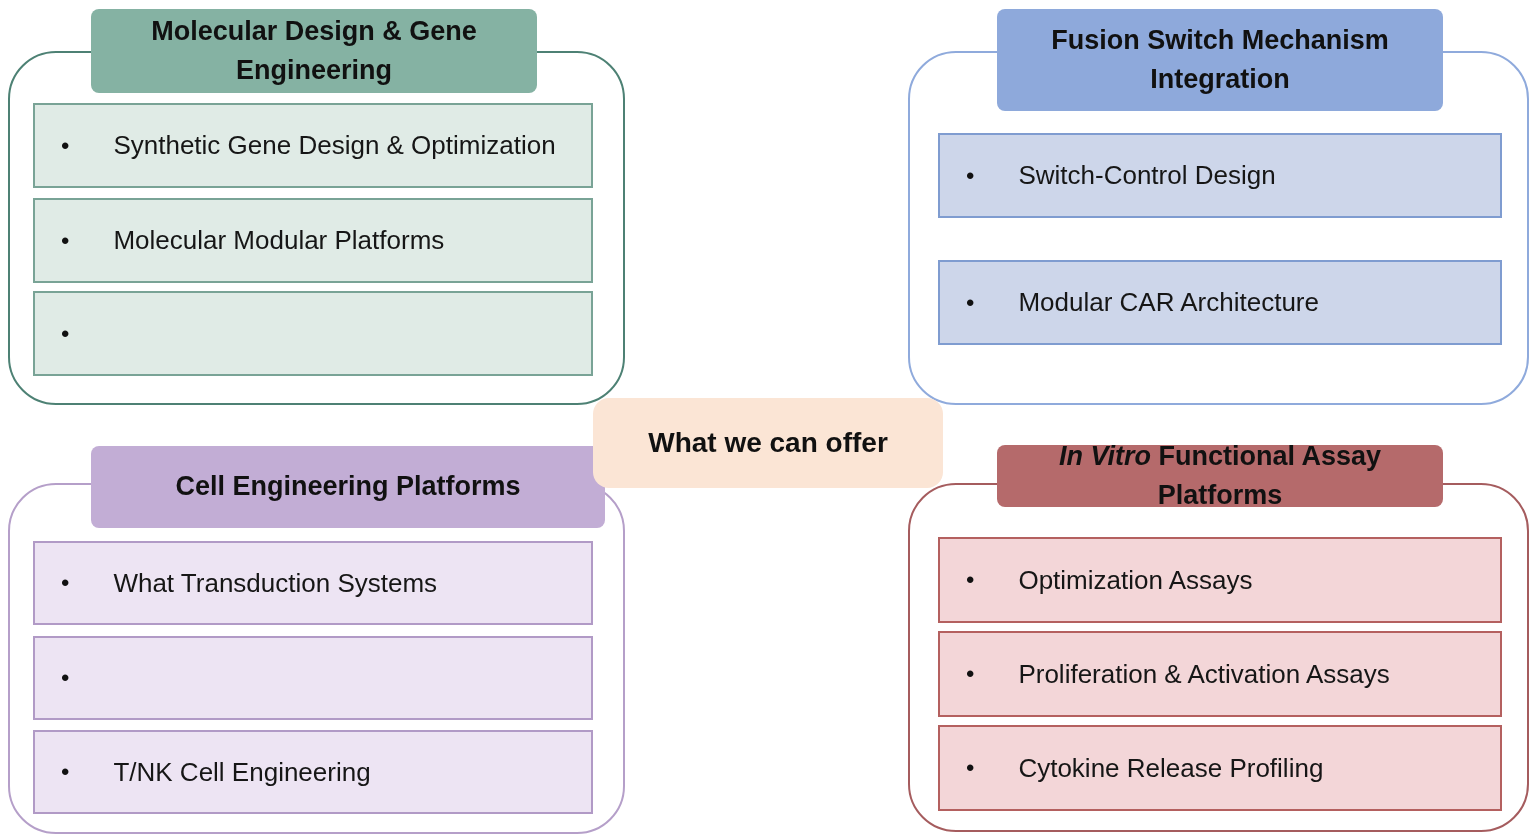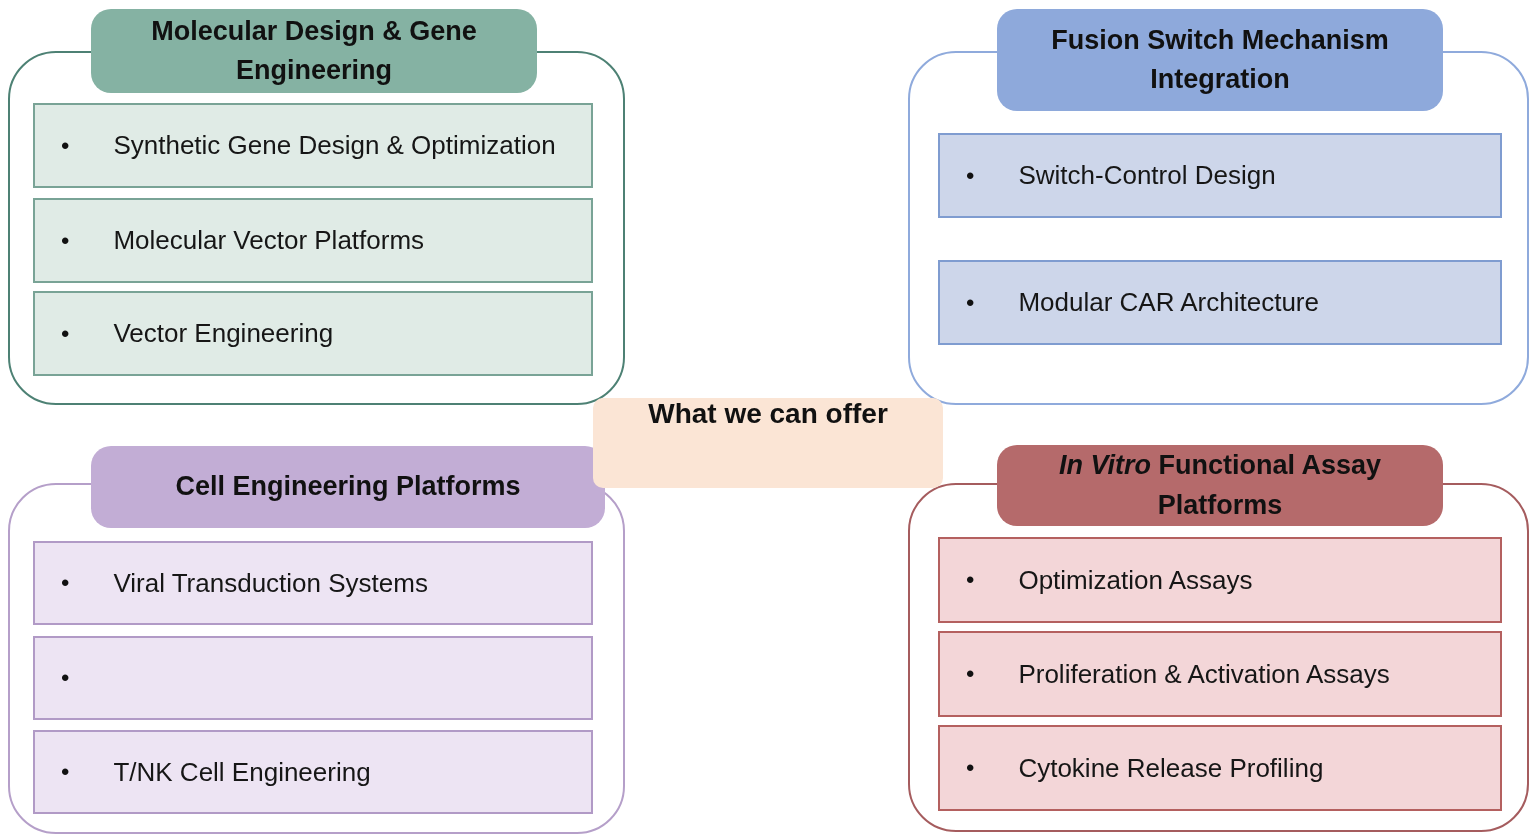--- a/index.html
+++ b/index.html
@@ -14,21 +14,21 @@
     overflow: hidden;
   }
 
   .panel {
     position: absolute;
     background: #ffffff;
     border-radius: 48px;
   }
   .header {
     position: absolute;
-    border-radius: 20px;
+    border-radius: 8px;
     display: flex;
     align-items: center;
     justify-content: center;
     text-align: center;
     font-weight: 700;
     font-size: 27px;
     line-height: 1.45;
     padding: 2px 30px;
     color: #111111;
   }
@@ -44,23 +44,23 @@
     font-size: 24px;
     line-height: 1;
     margin-right: 44px;
     color: #111111;
   }
   .center-node {
     position: absolute;
     left: 593px; top: 398px;
     width: 350px; height: 90px;
     background: #fbe5d5;
-    border-radius: 10px;
+    border-radius: 16px;
     display: flex;
-    align-items: flex-start;
+    align-items: center;
     justify-content: center;
     font-weight: 700;
     font-size: 28px;
     color: #111111;
     z-index: 5;
   }
   .italic { font-style: italic; }
 
   
   .g-panel  { left: 8px;   top: 51px;  width: 617px; height: 354px; border: 2.5px solid #4d8174; }
@@ -75,41 +75,40 @@
   .b-i0 { top: 133px; } .b-i1 { top: 260px; }
 
   
   .p-panel  { left: 8px;   top: 483px; width: 617px; height: 351px; border: 2.5px solid #b59fc9; }
   .p-header { left: 91px;  top: 446px; width: 514px; height: 82px;  background: #c2add5; }
   .p-item   { left: 33px;  width: 560px; height: 84px; background: #ede4f3; border: 2px solid #b19ac6; }
   .p-i0 { top: 541px; } .p-i1 { top: 636px; } .p-i2 { top: 730px; }
 
   
   .r-panel  { left: 908px; top: 483px; width: 621px; height: 349px; border: 2.5px solid #a55c5e; }
-  .r-header { left: 997px; top: 445px; width: 446px; height: 81px;  background: #b56a6b; }
+  .r-header { left: 997px; top: 445px; width: 446px; height: 62px;  background: #b56a6b; }
   .r-item   { left: 938px; width: 564px; height: 86px; background: #f3d6d8; border: 2px solid #b4605f; }
   .r-i0 { top: 537px; } .r-i1 { top: 631px; } .r-i2 { top: 725px; }
 </style>
 </head>
 <body>
 
 <div id="slide">
 
   <div class="panel g-panel"></div>
   <div class="item g-item g-i0">
     <span class="bullet">•</span>
     <span>Synthetic Gene Design &amp; Optimization</span>
   </div>
   <div class="item g-item g-i1">
     <span class="bullet">•</span>
-    <span>Molecular Vector Platforms</span>
+    <span>Molecular Modular Platforms</span>
   </div>
   <div class="item g-item g-i2">
     <span class="bullet">•</span>
-    <span>Vector Engineering</span>
   </div>
   <div class="header g-header">
     <span>Molecular Design &amp; Gene Engineering</span>
   </div>
 
   <div class="panel b-panel"></div>
   <div class="item b-item b-i0">
     <span class="bullet">•</span>
     <span>Switch-Control Design</span>
   </div>
@@ -117,21 +116,21 @@
     <span class="bullet">•</span>
     <span>Modular CAR Architecture</span>
   </div>
   <div class="header b-header">
     <span>Fusion Switch Mechanism Integration</span>
   </div>
 
   <div class="panel p-panel"></div>
   <div class="item p-item p-i0">
     <span class="bullet">•</span>
-    <span>Viral Transduction Systems</span>
+    <span>What Transduction Systems</span>
   </div>
   <div class="item p-item p-i1">
     <span class="bullet">•</span>
   </div>
   <div class="item p-item p-i2">
     <span class="bullet">•</span>
     <span>T/NK Cell Engineering</span>
   </div>
   <div class="header p-header">
     <span>Cell Engineering Platforms</span>

